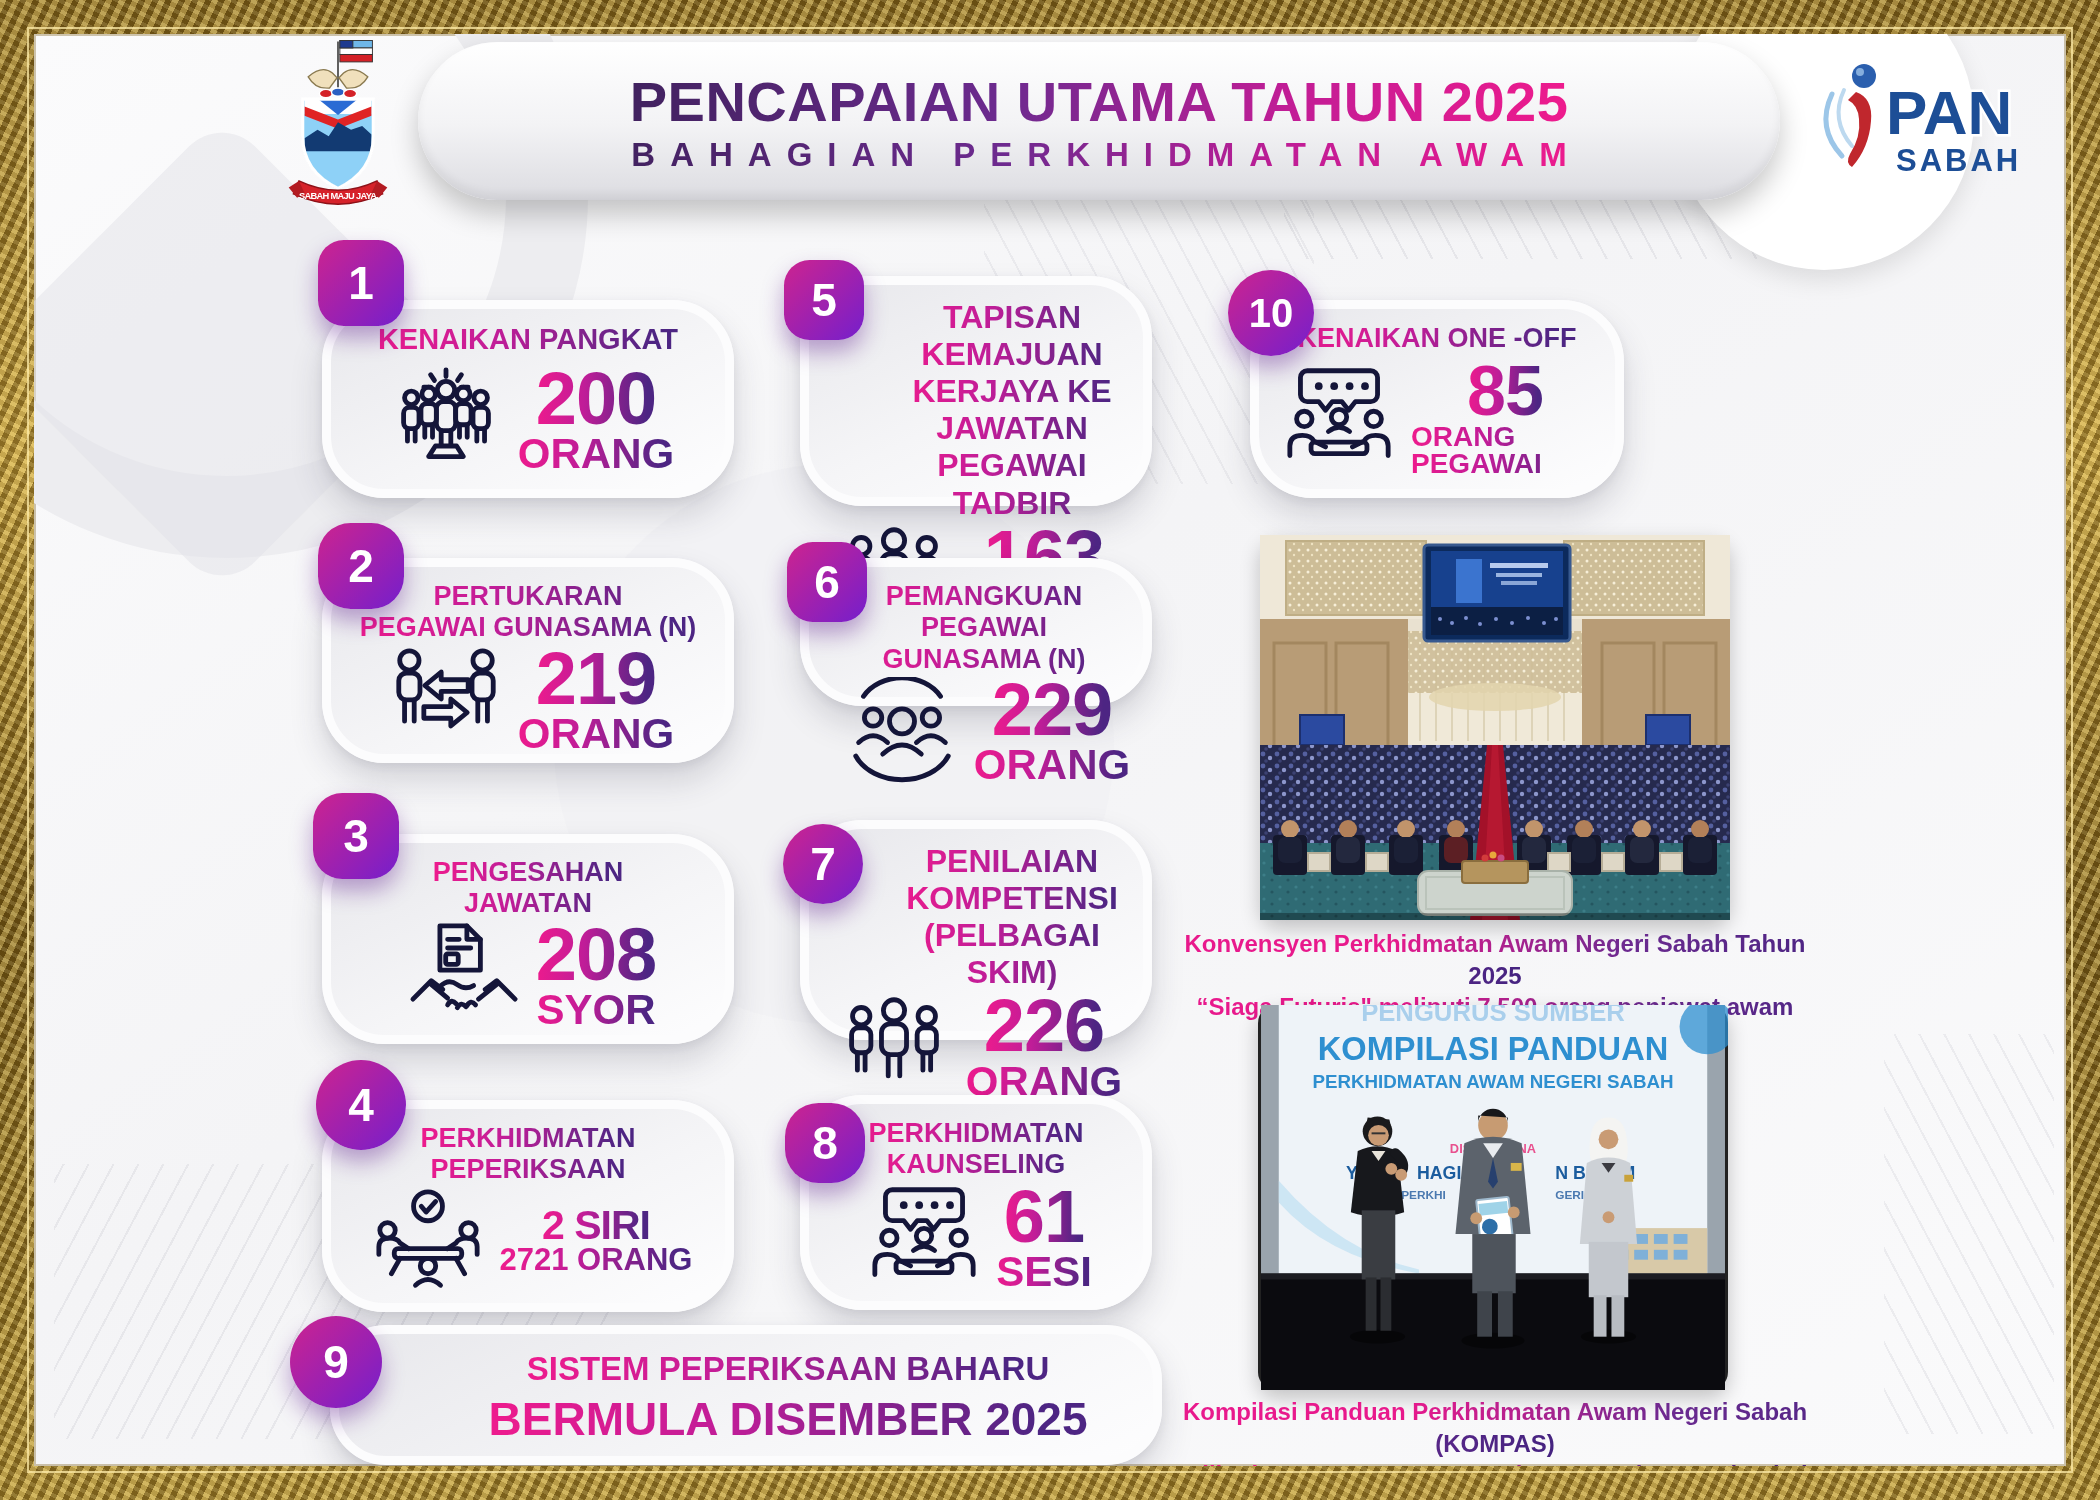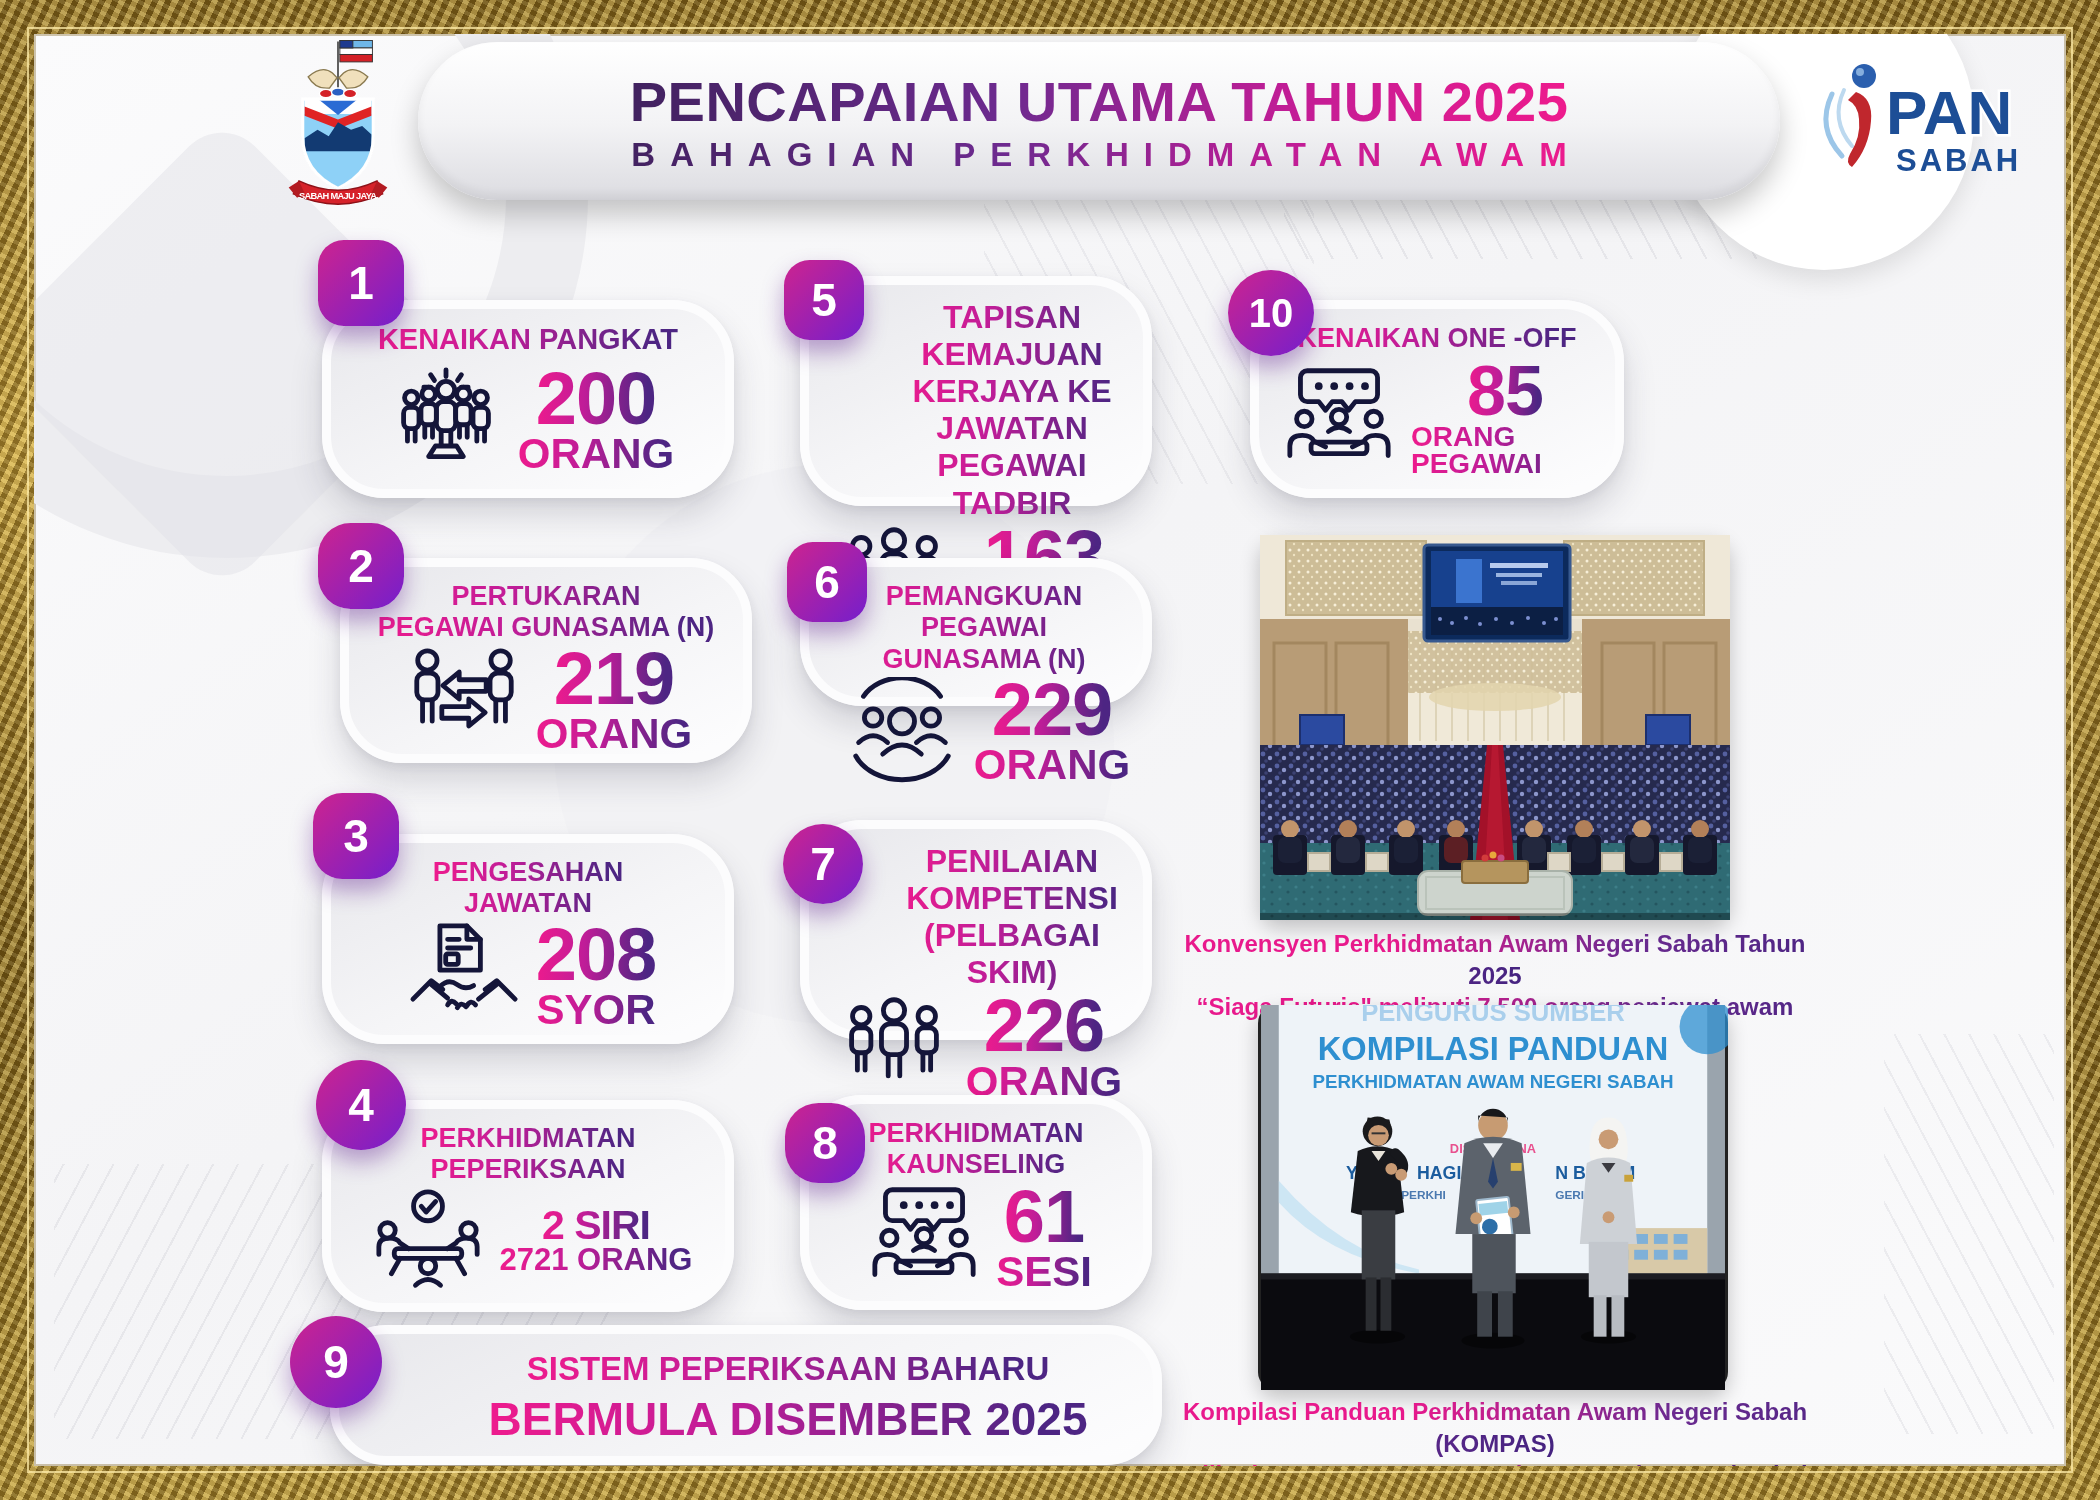--- a/index.html
+++ b/index.html
@@ -173,21 +173,21 @@
             <rect class="st" x="93" y="43" width="16" height="22" rx="6"></rect>
             <path class="st" d="M97,65 v13 M105,65 v13"></path>
         </svg>
         <div class="val">
           <div class="num gt">200</div>
           <div class="unit gt">ORANG</div>
         </div>
       </div>
     </section>
 
-    <section class="card c2" style="left:288px;top:524px;width:412px;height:205px;margin-left:18px;">
+    <section class="card c2" style="left:288px;top:524px;width:412px;height:205px;">
       <div class="title">
         <span class="line gt">PERTUKARAN</span>
         <span class="line gt">PEGAWAI GUNASAMA (N)</span>
       </div>
       <div class="row">
         <svg class="icon" viewBox="0 0 130 110">
           <circle class="st" cx="27" cy="15" r="10"></circle>
             <rect class="st" x="16" y="28" width="22" height="28" rx="8"></rect>
             <path class="st" d="M22,56 v22 M32,56 v22"></path>
           <circle class="st" cx="103" cy="15" r="10"></circle>

